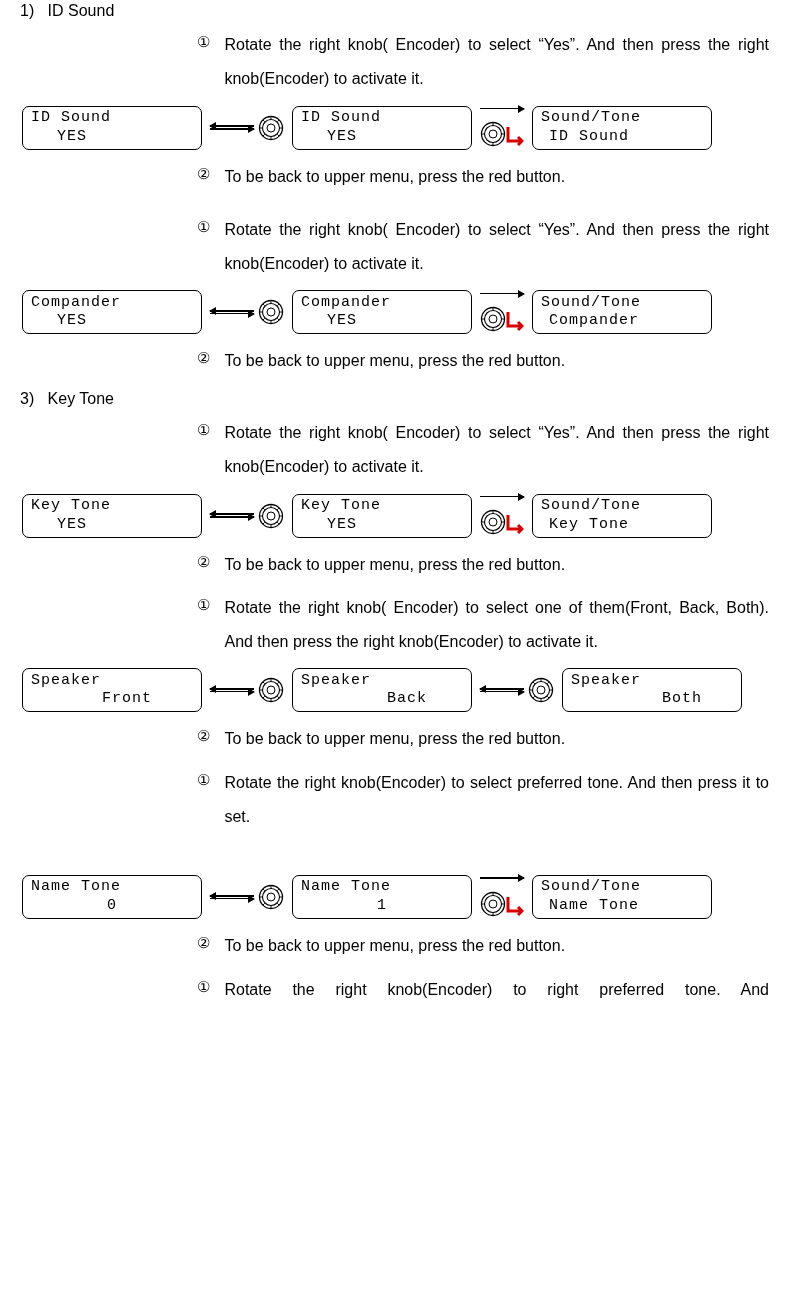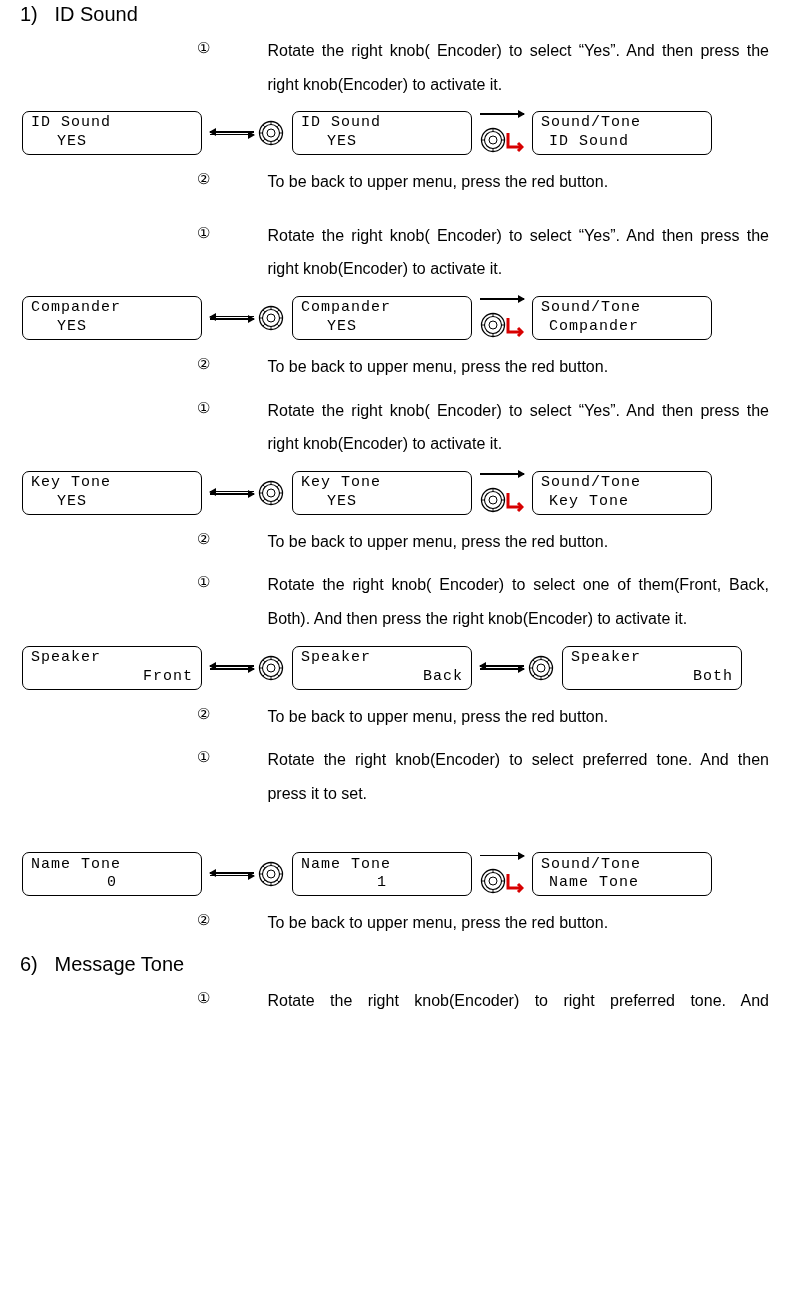--- a/index.html
+++ b/index.html
@@ -7,40 +7,39 @@
     font-size: 16px;
     color: #000;
     margin: 0;
     padding: 0 12px;
     width: 791px;
     box-sizing: border-box;
     line-height: 1.4;
   }
   .section-title {
     margin: 0 0 6px 8px;
-    font-size: 20px;
+    font-size: 16px;
   }
   .step {
     margin-left: 185px;
     margin-right: 10px;
     display: flex;
     gap: 14px;
     margin-bottom: 10px;
     margin-top: 6px;
   }
   .step-num {
     flex: 0 0 auto;
     font-size: 15px;
     line-height: 1.9;
   }
   .step-text {
     flex: 1;
     line-height: 2.1;
     text-align: justify;
-    margin-left: 43px;
   }
   .step-text-justify {
     text-align: justify;
     text-align-last: left;
   }
   .diagram-row {
     display: flex;
     align-items: center;
     gap: 6px;
     margin: 6px 0 10px 10px;
@@ -115,21 +114,21 @@
     border-bottom:4px solid transparent;
     border-left:7px solid #000;
   }
   svg.knob, svg.knob-L { flex:0 0 auto; }
   .connector-col{
     display:flex;
     flex-direction:column;
     align-items:center;
   }
   .sec { margin-bottom: 6px; }
-  .sec4 .lcd .l2 { padding-left: 30px; text-align:right;}
+  .sec4 .lcd .l2 { padding-left: 30px; text-align:center;}
 </style>
 </head>
 <body>
 
 <svg width="0" height="0" style="position:absolute">
   <defs>
     <g id="knob-g">
       <circle cx="13" cy="13" r="11.5" fill="none" stroke="#000" stroke-width="1.3"></circle>
       <circle cx="13" cy="13" r="8.5" fill="none" stroke="#000" stroke-width="1.1"></circle>
       <circle cx="13" cy="13" r="4" fill="none" stroke="#000" stroke-width="1"></circle>
@@ -242,20 +241,24 @@
       <div class="l2b">Compander</div>
     </div>
   </div>
   <div class="step">
     <div class="step-num">②</div>
     <div class="step-text">To be back to upper menu, press the red button.</div>
   </div>
 </div>
 
 <div class="sec">
+  <div class="section-title">
+    <span>3)</span>&nbsp;&nbsp;
+    <span>Key Tone</span>
+  </div>
   <div class="step">
     <div class="step-num">①</div>
     <div class="step-text step-text-justify">Rotate the right knob( Encoder) to select “Yes”. And then press the right knob(Encoder) to activate it.</div>
   </div>
   <div class="diagram-row">
     <div class="lcd">
       <div class="l1">Key Tone</div>
       <div class="l2">YES</div>
     </div>
     <div class="connector">
@@ -370,21 +373,17 @@
       <div class="l2b">Name Tone</div>
     </div>
   </div>
   <div class="step">
     <div class="step-num">②</div>
     <div class="step-text">To be back to upper menu, press the red button.</div>
   </div>
 </div>
 
 <div class="sec">
-  <div class="section-title">
-    <span>6)</span>&nbsp;&nbsp;
-    <span>Message Tone</span>
-  </div>
   <div class="step">
     <div class="step-num">①</div>
     <div class="step-text step-text-justify" style="text-align-last:justify;">Rotate the right knob(Encoder) to right preferred tone. And</div>
   </div>
 </div>
 
 </body></html>

